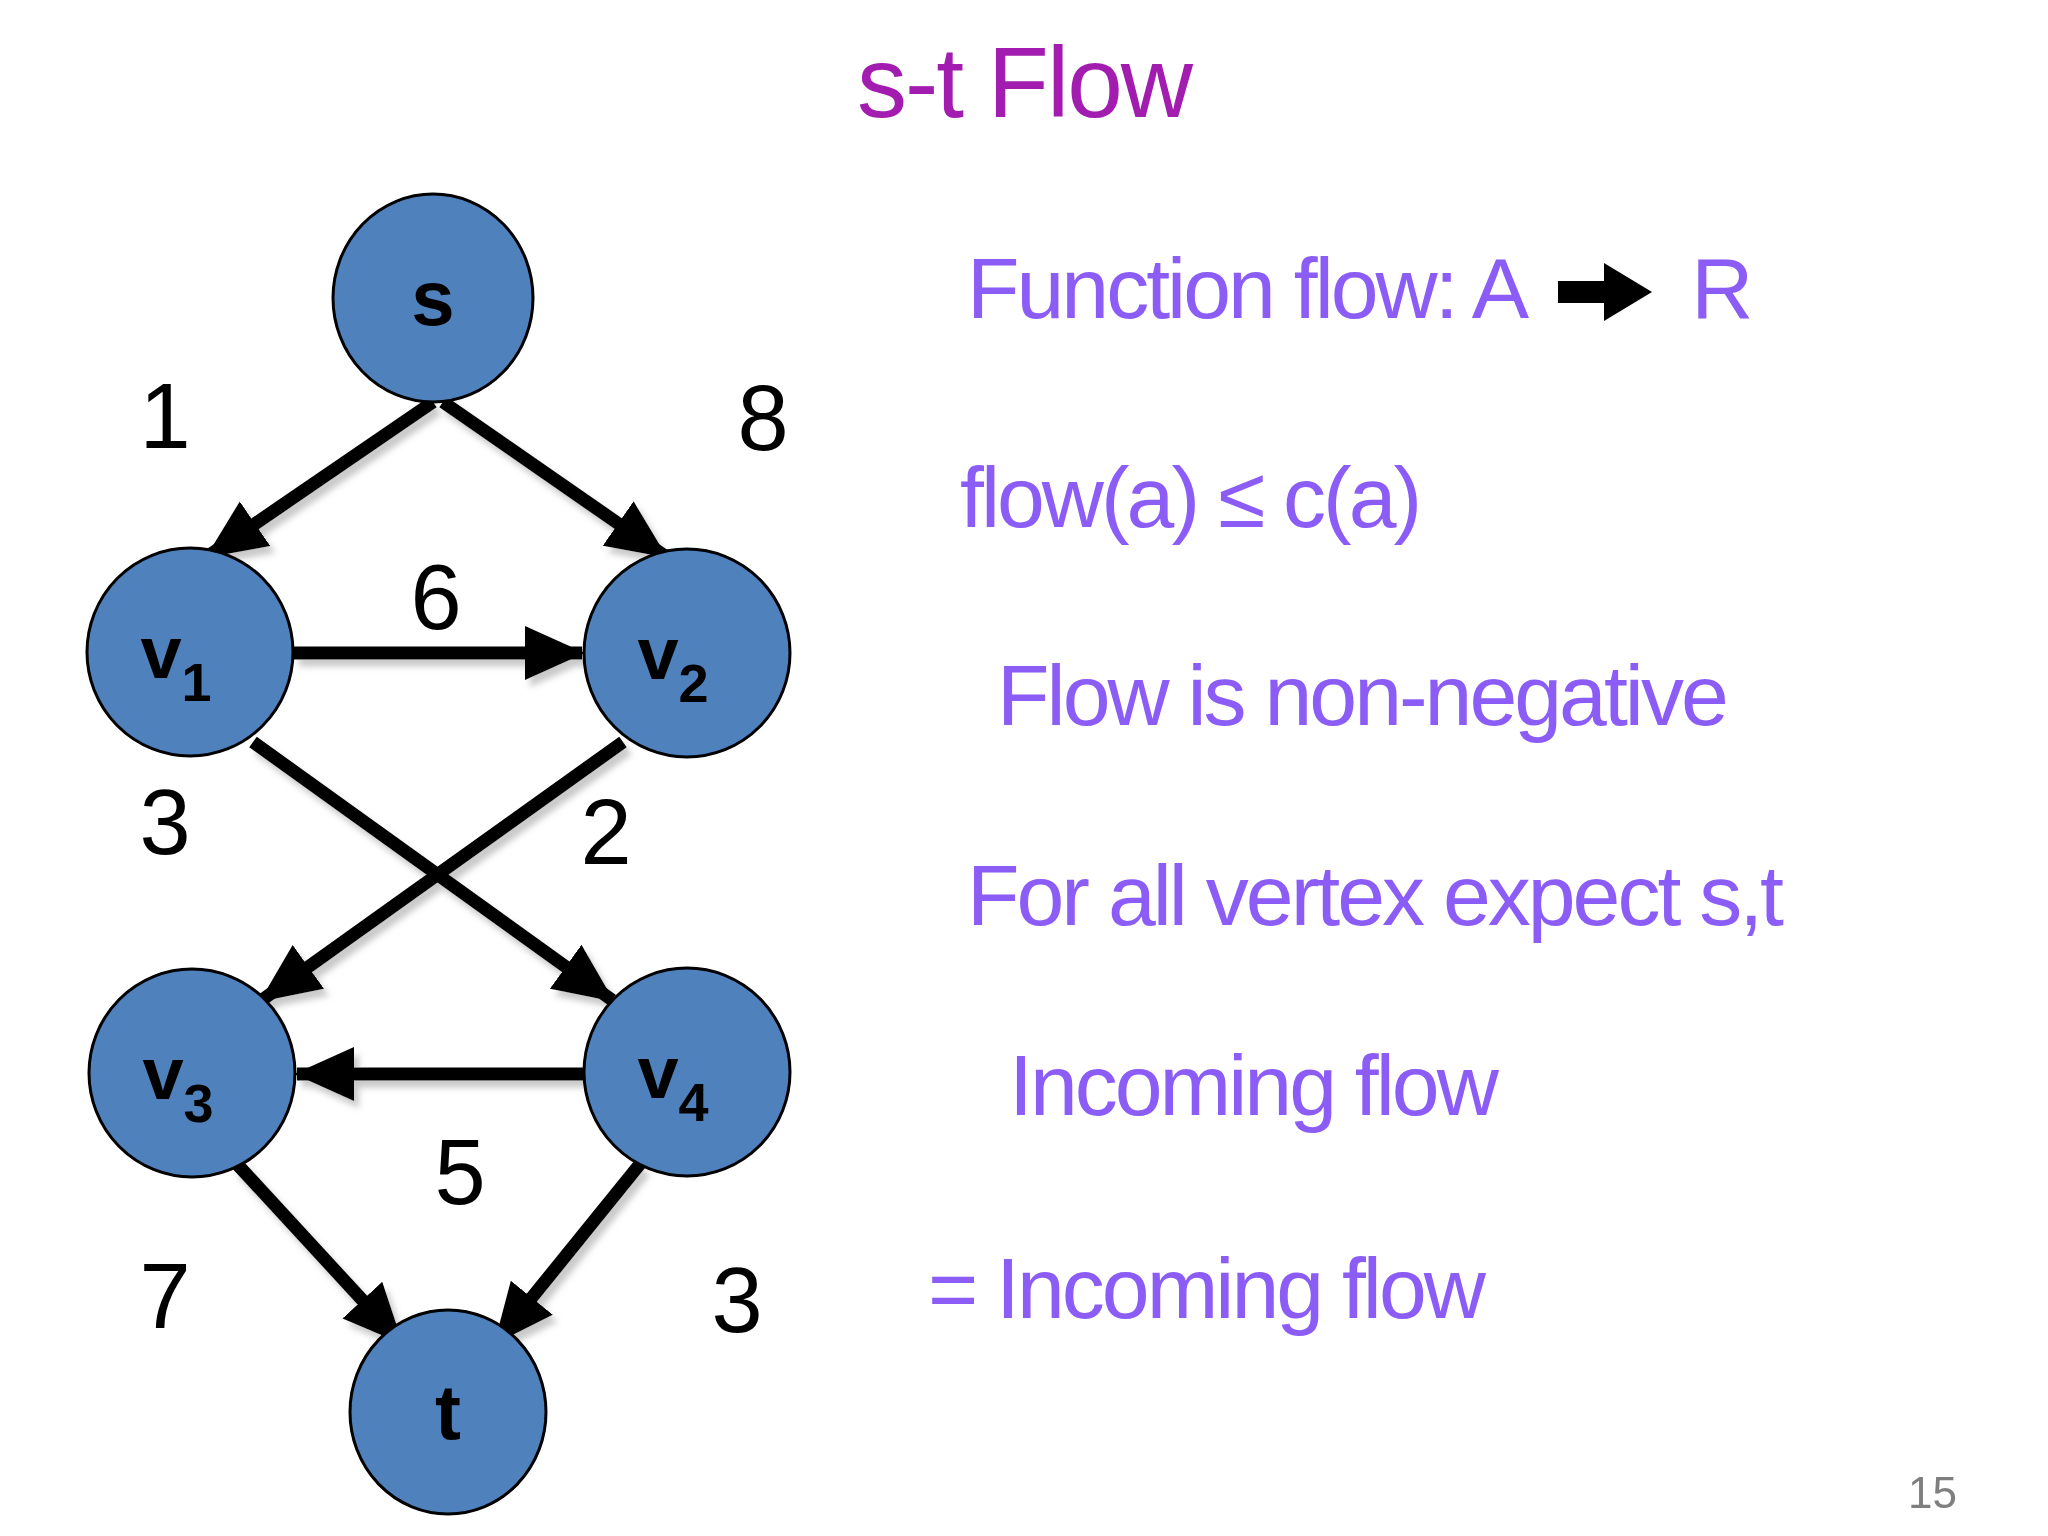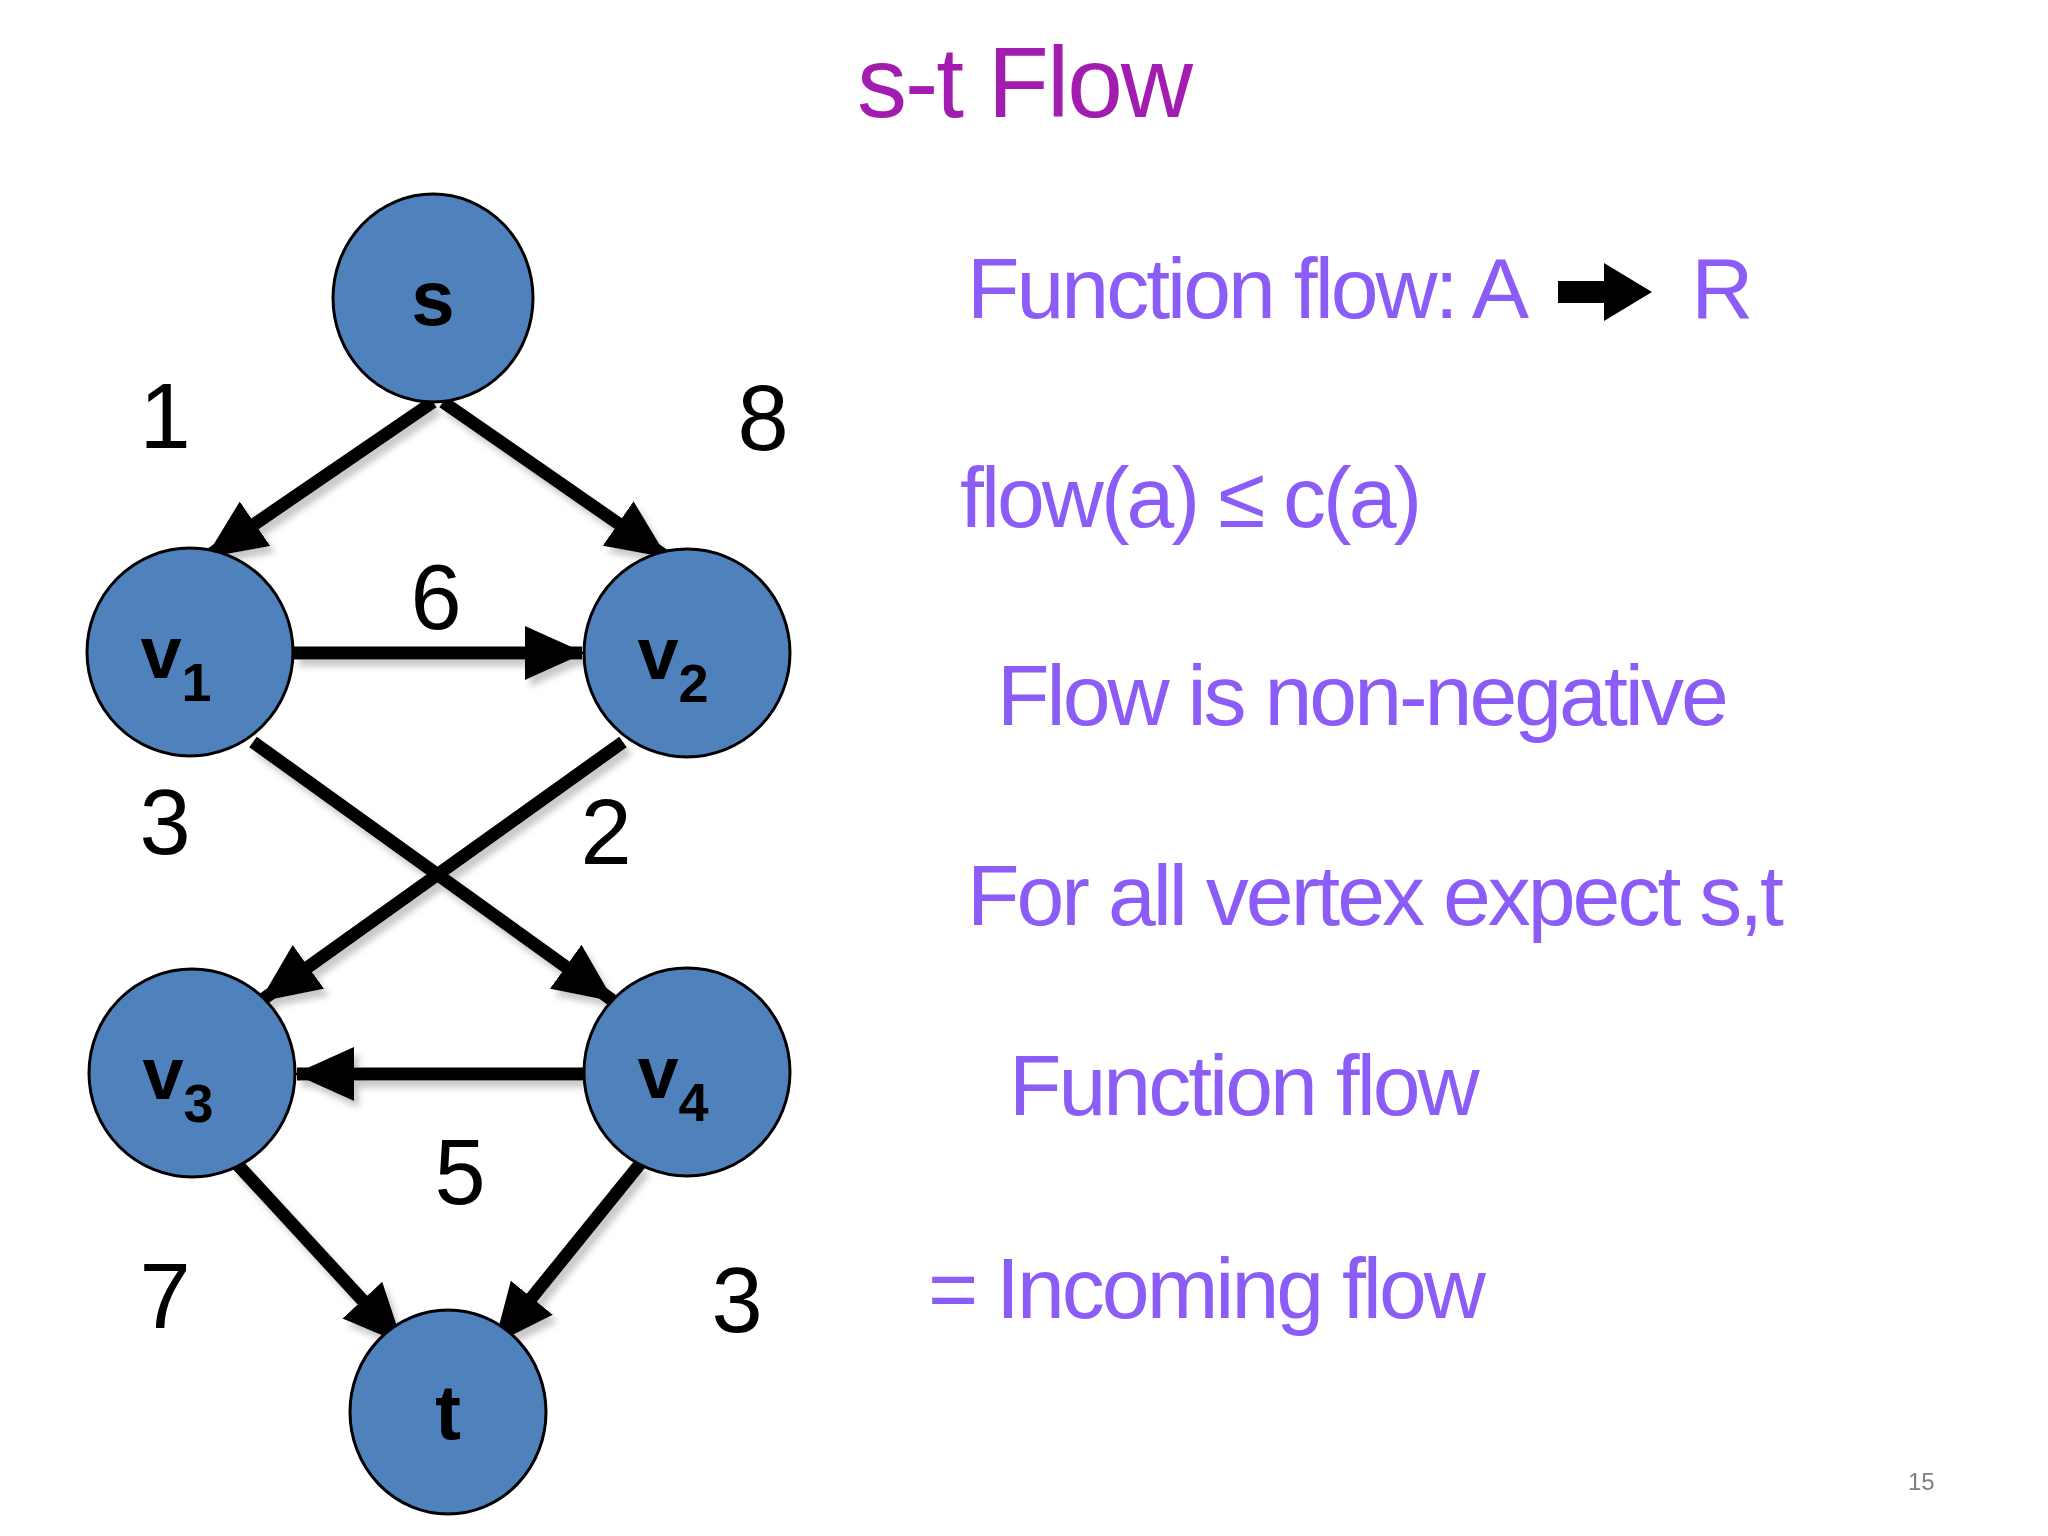--- a/index.html
+++ b/index.html
@@ -16,21 +16,21 @@
   #flow-graph{position:absolute;left:0;top:0;}
   .note{
     position:absolute;font-size:86px;letter-spacing:-3px;line-height:1.05;
     white-space:nowrap;color:#8b5cf6;
   }
   .note .arrow-glyph{
     display:inline-block;vertical-align:-6px;margin:0 16px;
   }
   .page-number{
     position:absolute;left:1908px;top:1468px;
-    font-size:24px;color:#7f7f7f;letter-spacing:0;
+    font-size:44px;color:#7f7f7f;letter-spacing:0;
   }
 </style>
 </head>
 <body>
 
 <div class="slide-title">s-t Flow</div>
 
 <svg id="flow-graph" width="900" height="1536" viewBox="0 0 900 1536" aria-hidden="true">
     <defs>
       <marker id="ah" viewBox="0 0 60 56" refX="57" refY="28" markerWidth="60" markerHeight="56" orient="auto" markerUnits="userSpaceOnUse">
@@ -76,16 +76,16 @@
   <span>Function flow: A</span>
   <svg class="arrow-glyph" width="96" height="64" viewBox="0 0 96 64">
     <polygon points="0,21 46,21 46,3 94,32 46,61 46,43 0,43" fill="#000"></polygon>
   </svg>
   <span>R</span>
 </div>
 
 <div class="note" style="left:960px;top:452px">flow(a) ≤ c(a)</div>
 <div class="note" style="left:997px;top:650px">Flow is non-negative</div>
 <div class="note" style="left:967px;top:850px">For all vertex expect s,t</div>
-<div class="note" style="left:1009px;top:1040px">Function flow</div>
+<div class="note" style="left:1009px;top:1040px">Incoming flow</div>
 <div class="note" style="left:928px;top:1243px">= Incoming flow</div>
 
 <div class="page-number">15</div>
 
 </body></html>

